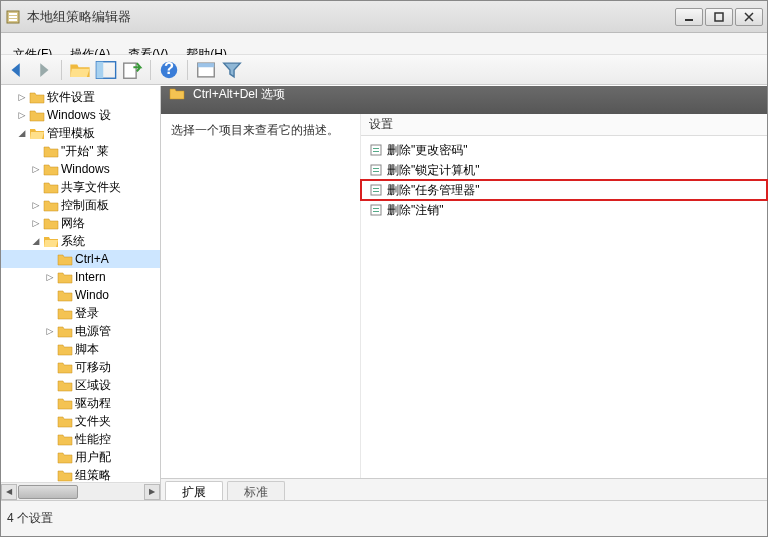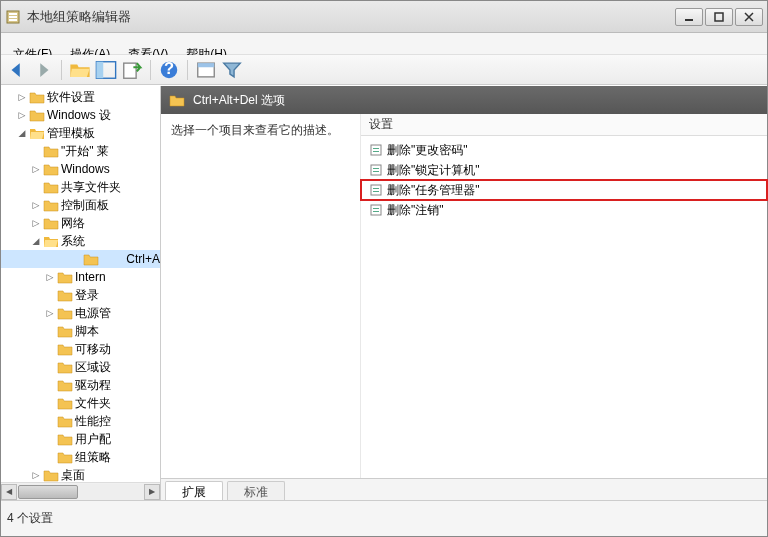--- a/index.html
+++ b/index.html
@@ -25,36 +25,36 @@
 .toolsep { width:1px; height:20px; background:#ccc; margin:0 4px;}
 
 
 .mainarea { flex:1; display:flex; border-top: 1px solid #fff; min-height:0; }
 
 
 .leftpane { width: 160px; border-right: 1px solid #ccc; background:#fff; display:flex; flex-direction:column; min-height:0; }
 .treewrap { flex:1; overflow:hidden; position:relative; }
 .tree { padding: 2px 0; }
 .tree-row { display:flex; align-items:center; height:18px; white-space:nowrap; cursor:default; }
-.tree-row.selected { background:#cde6ff;justify-content:space-between; }
+.tree-row.selected { background:#cde6ff; }
 .twisty { width:14px; display:flex; justify-content:center; color:#666; font-size:9px; }
 .folder-icon { width:16px; height:14px; margin-right:2px; }
 .tree-label { font-size:12px; }
 .ind1 { padding-left: 14px; }
 .ind2 { padding-left: 28px; }
 .ind3 { padding-left: 42px; }
 
 .hscroll { height:18px; background:#f0f0f0; border-top:1px solid #ddd; display:flex; align-items:center;}
 .hscroll .arrow{ width:16px; height:16px; background:#e4e4e4; border:1px solid #bbb; display:flex;align-items:center;justify-content:center; font-size:8px; color:#555;}
 .hscroll .track{ flex:1; height:16px; background:#eee; position:relative;}
 .hscroll .thumb{ position:absolute; left:0; top:0; width:60px; height:14px; margin:1px; background:linear-gradient(to bottom,#ddd,#bbb); border:1px solid #999; border-radius:2px;}
 
 
 .rightpane { flex:1; display:flex; flex-direction:column; background:#fff; min-height:0;}
-.rp-header { height:28px; background: linear-gradient(to bottom,#6a6a6a,#565656); color:#fff; display:flex; align-items:center; padding:0 8px; gap:6px; font-size:13px;}
+.rp-header { height:28px; background: linear-gradient(to bottom,#6a6a6a,#565656); color:#fff; display:flex; align-items:flex-start; padding:0 8px; gap:6px; font-size:13px;}
 .rp-body { flex:1; display:flex; min-height:0;}
 .desc-col { width: 200px; padding: 8px 10px; border-right:1px solid #e8e8e8; color:#333;}
 .list-col { flex:1; display:flex; flex-direction:column;}
 .list-header { height:22px; border-bottom:1px solid #ddd; display:flex; align-items:center; padding:0 8px; background:#fafafa; color:#333;}
 .list-items { padding:4px 0; }
 .list-item { display:flex; align-items:center; height:20px; padding: 0 8px; gap:4px; cursor:default;}
 .list-item.highlighted { outline: 2px solid #d92020; outline-offset:-1px;}
 .policy-icon { width:14px; height:14px; }
 
 .rp-tabs { height:22px; display:flex; border-top:1px solid #ccc; background:#f4f4f4;}
@@ -242,20 +242,27 @@
               <span class="folder-icon"><svg viewBox="0 0 16 14" class="folder-svg">
                   <path d="M1 3h5l1 2h8v8H1z"></path>
                 </svg></span>
               <span class="tree-label">Intern</span>
             </div>
           <div class="tree-row ind3">
               <span class="twisty"></span>
               <span class="folder-icon"><svg viewBox="0 0 16 14" class="folder-svg">
                   <path d="M1 3h5l1 2h8v8H1z"></path>
                 </svg></span>
+              <span class="tree-label">Windo</span>
+            </div>
+          <div class="tree-row ind3">
+              <span class="twisty"></span>
+              <span class="folder-icon"><svg viewBox="0 0 16 14" class="folder-svg">
+                  <path d="M1 3h5l1 2h8v8H1z"></path>
+                </svg></span>
               <span class="tree-label">登录</span>
             </div>
           <div class="tree-row ind3">
               <span class="twisty">▷</span>
               <span class="folder-icon"><svg viewBox="0 0 16 14" class="folder-svg">
                   <path d="M1 3h5l1 2h8v8H1z"></path>
                 </svg></span>
               <span class="tree-label">电源管</span>
             </div>
           <div class="tree-row ind3">

